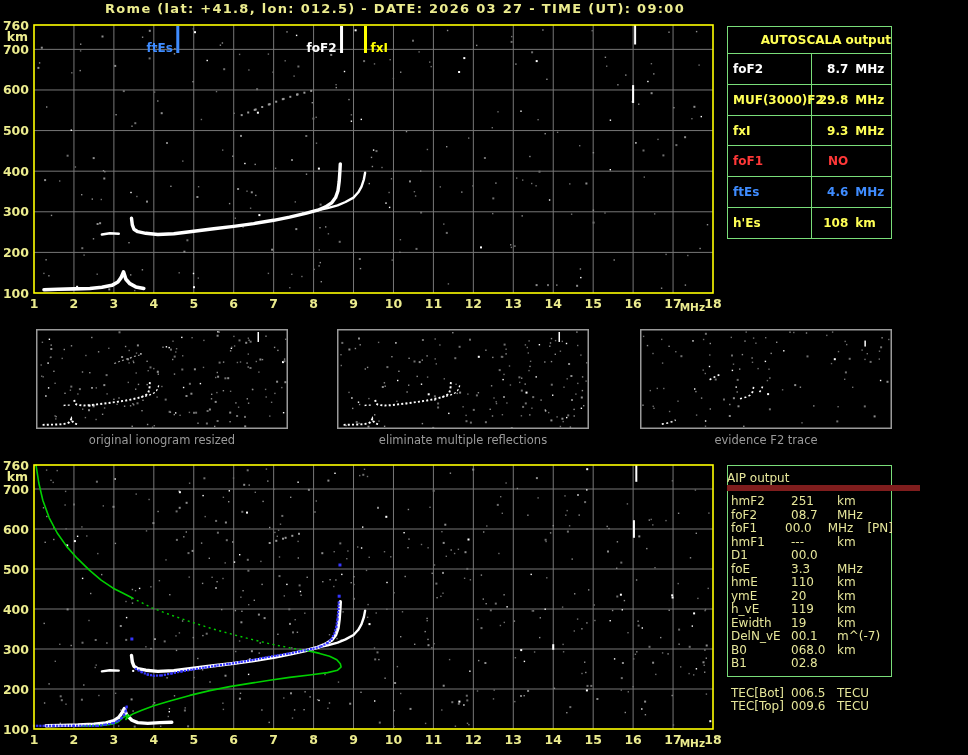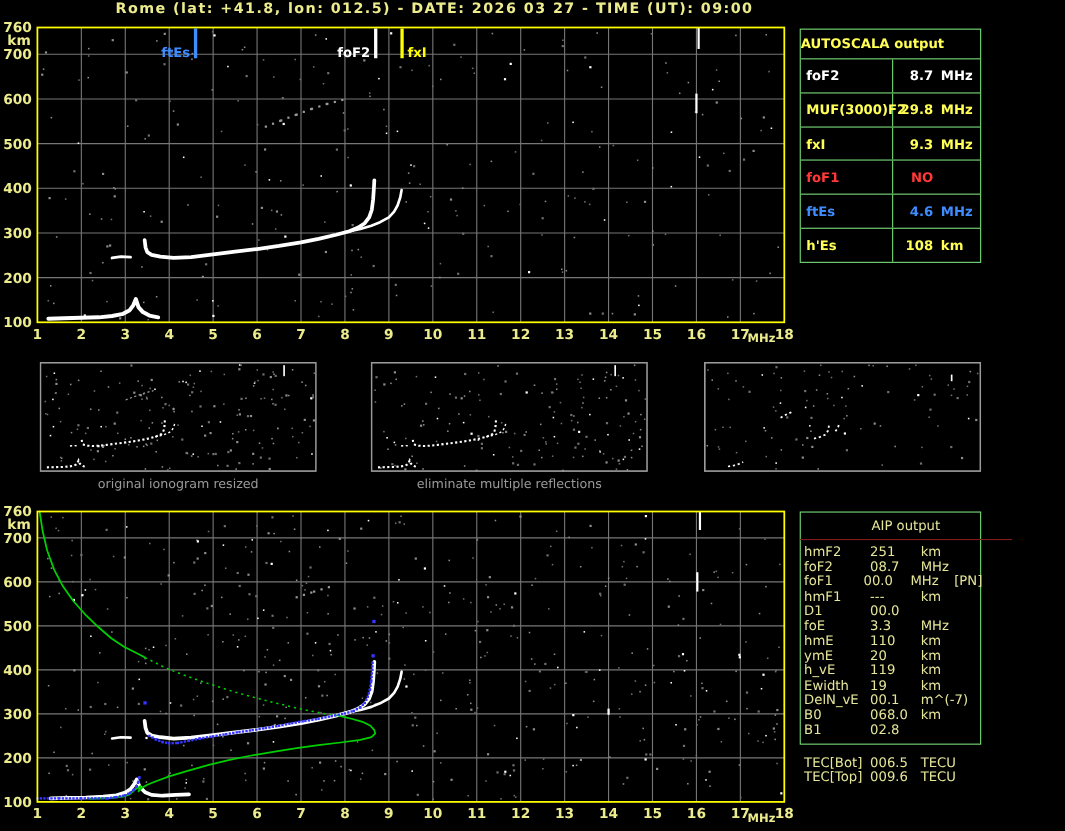--- a/index.html
+++ b/index.html
@@ -12,36 +12,36 @@
   #plot-bottom{left:0;top:450px;}
   .panel-svg{top:329px;}
   #panel-0{left:36px;} #panel-1{left:337px;} #panel-2{left:640px;}
   .caption{position:absolute;top:433px;width:252px;text-align:center;color:#9a9a9a;
            font-size:11.5px;}
   #cap-0{left:36px;} #cap-1{left:337px;} #cap-2{left:640px;}
 
   
   .as-table{position:absolute;left:727px;top:26px;width:165px;height:213px;
             border:1px solid #79dd79;display:flex;flex-direction:column;box-sizing:border-box;}
-  .as-header{height:26px;line-height:26px;text-align:left;color:#ffff55;
+  .as-header{height:26px;line-height:26px;text-align:right;color:#ffff55;
              font-size:12px;font-weight:bold;}
   .as-row{flex:1;display:flex;border-top:1px solid #79dd79;align-items:center;
           font-size:12px;font-weight:bold;}
   .as-label{width:84px;align-self:stretch;display:flex;align-items:center;
             border-right:1px solid #79dd79;padding-left:5px;box-sizing:border-box;}
   .as-value{flex:1;display:flex;align-items:center;}
   .as-val{width:46%;text-align:right;}
   .as-unit{margin-left:7px;}
 
   
   .aip{position:absolute;left:727px;top:465px;width:166px;color:#e6e69a;font-size:12px;}
   .aip-border{position:absolute;left:0;top:0;width:165px;height:212px;
               border:1px solid #79dd79;box-sizing:border-box;z-index:0;}
-  .aip-header{position:relative;z-index:1;height:26px;line-height:26px;text-align:center;
-              border-bottom:1px solid #7f1d1d;width:193px;box-sizing:border-box;}
+  .aip-header{position:relative;z-index:1;height:26px;line-height:26px;text-align:left;
+              border-bottom:6px solid #7f1d1d;width:193px;box-sizing:border-box;}
   .aip-rows{position:relative;z-index:1;padding-top:4px;}
   .aip-row{display:flex;line-height:13.5px;white-space:nowrap;}
   .aip-label{width:60px;padding-left:4px;}
   .aip-val{width:34px;text-align:left;}
   .aip-unit{margin-left:12px;width:42px;}
   .aip-note{margin-left:2px;}
   .aip-row.tec-first{margin-top:16px;}
 </style>
 </head>
 <body>
@@ -886,20 +886,21 @@
       <rect x="224.4" y="11.545454545454547" width="1.5" height="6" fill="#ffffff"></rect>
       <path d="M21.8 95.1 L27.6 94.0 L31.9 92.7 L35.6 91.0" fill="none" stroke="#ffffff" stroke-width="1.6" stroke-dasharray="2 2.5"></path>
       <path d="M100.0 69.7 L105.7 68.2 L110.1 66.2 L112.7 62.8 L113.7 57.4" fill="none" stroke="#ffffff" stroke-width="1.6" stroke-dasharray="2 2.5"></path>
       <path d="M119.5 63.1 L121.7 60.0 L122.7 56.8" fill="none" stroke="#ffffff" stroke-width="1.6" stroke-dasharray="2 2.5"></path>
       <path d="M69.6 50.7 L75.4 47.6 L81.1 44.9" fill="none" stroke="#ffffff" stroke-width="1.6" stroke-dasharray="2 2.5"></path>
       <rect x="0.75" y="0.75" width="250.5" height="98.5" fill="none" stroke="#9a9a9a" stroke-width="1.5"></rect>
     </svg>
 
   <div id="cap-1" class="caption">eliminate multiple reflections</div>
   <div id="cap-0" class="caption">original ionogram resized</div>
+  <div id="cap-2" class="caption">evidence F2 trace</div>
 
   <svg id="plot-bottom" width="745" height="305" viewBox="0 450 745 305">
       <g>
         <g>
           <line x1="73.94117647058823" x2="73.94117647058823" y1="465" y2="729" stroke="#777777" stroke-width="1"></line>
           <line x1="113.88235294117646" x2="113.88235294117646" y1="465" y2="729" stroke="#777777" stroke-width="1"></line>
           <line x1="153.8235294117647" x2="153.8235294117647" y1="465" y2="729" stroke="#777777" stroke-width="1"></line>
           <line x1="193.76470588235293" x2="193.76470588235293" y1="465" y2="729" stroke="#777777" stroke-width="1"></line>
           <line x1="233.7058823529412" x2="233.7058823529412" y1="465" y2="729" stroke="#777777" stroke-width="1"></line>
           <line x1="273.6470588235294" x2="273.6470588235294" y1="465" y2="729" stroke="#777777" stroke-width="1"></line>

